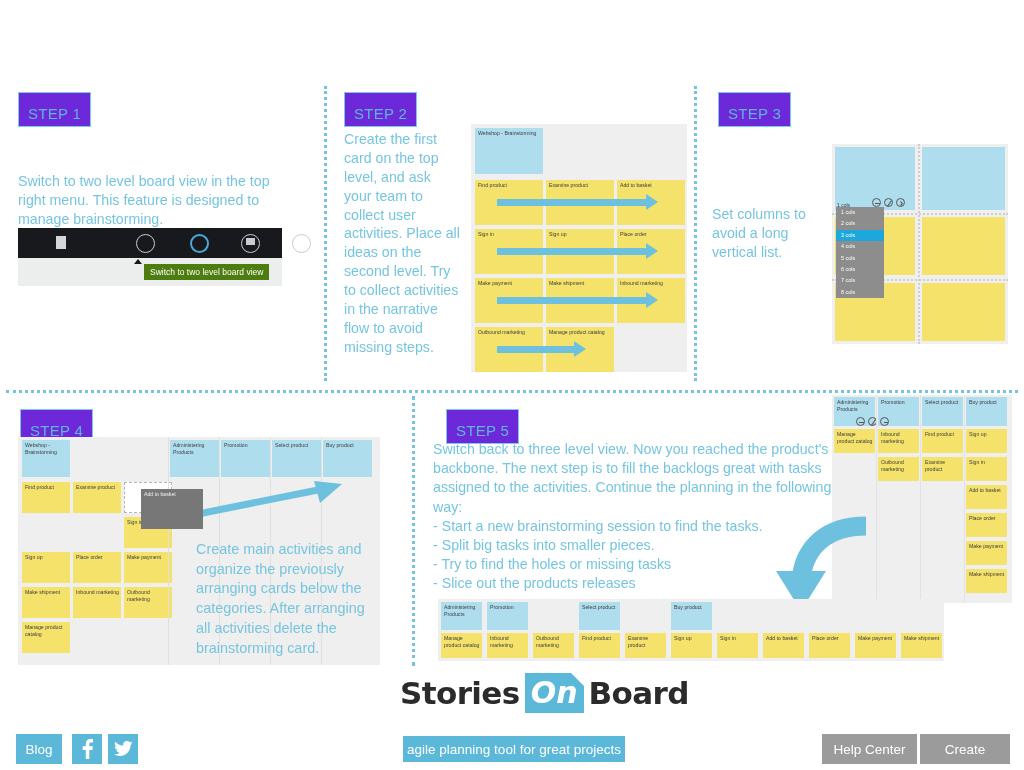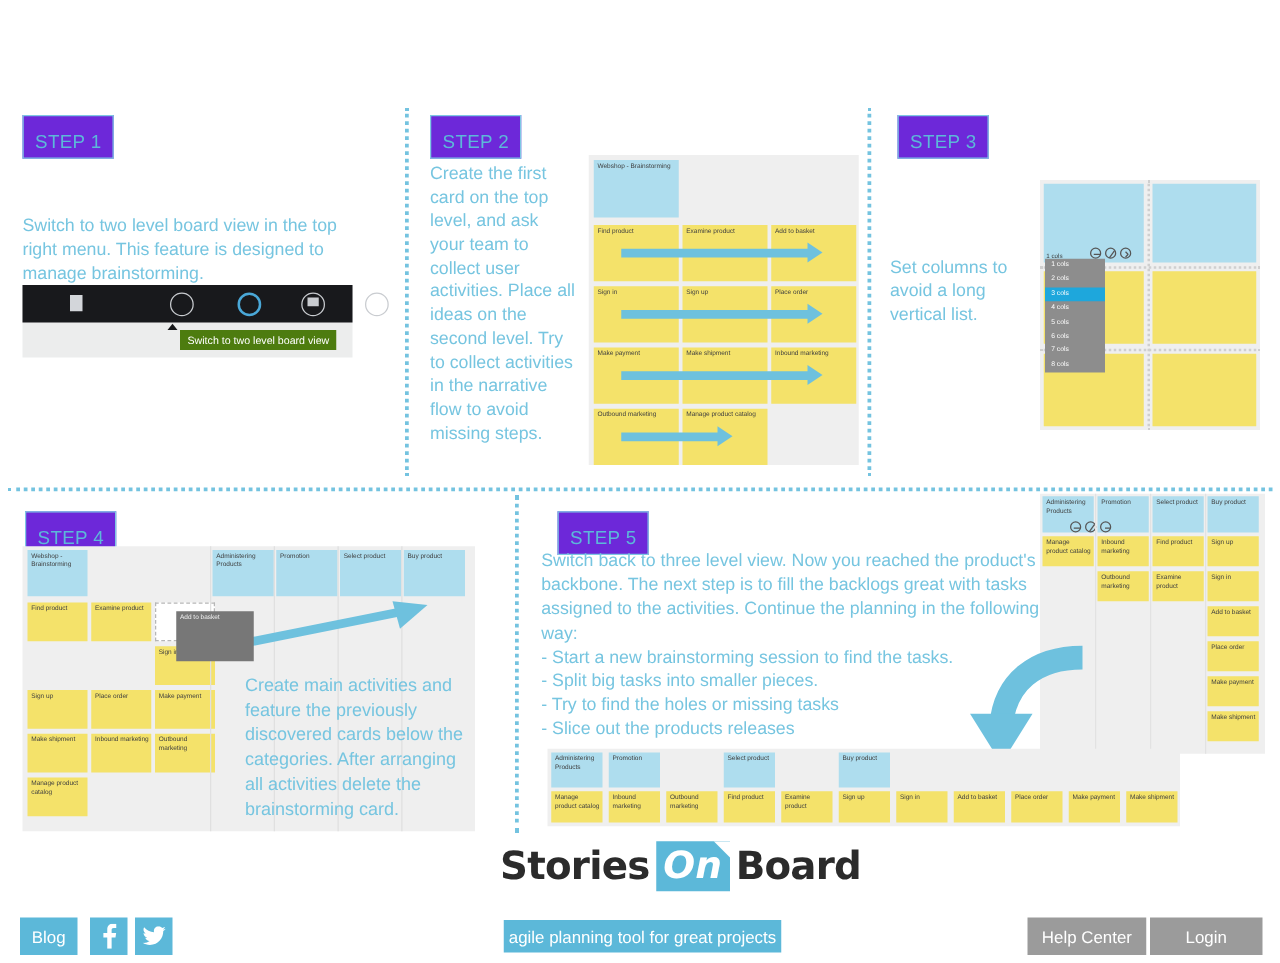--- a/index.html
+++ b/index.html
@@ -316,21 +316,21 @@
     <div style="position:absolute; left:201px; top:0; bottom:0; width:1px; background:#e0e0e0;"></div>
     <div style="position:absolute; left:252px; top:0; bottom:0; width:1px; background:#e0e0e0;"></div>
     <div style="position:absolute; left:303px; top:0; bottom:0; width:1px; background:#e0e0e0;"></div>
   </div>
 
   <svg class="s4-arrow" style="left:178px; top:478px; width:165px; height:45px;" viewBox="0 0 165 45">
     <path d="M0,40 L140,12" stroke="#6ec1de" stroke-width="7" fill="none"></path>
     <path d="M164,6 L136,3 L142,25 Z" fill="#6ec1de"></path>
   </svg>
 
-  <div class="s4-text" style="left:196px; top:540px; width:186px;">Create main activities and feature the previously discovered cards below the categories. After arranging all activities delete the brainstorming card.</div>
+  <div class="s4-text" style="left:196px; top:540px; width:186px;">Create main activities and organize the previously arranging cards below the categories. After arranging all activities delete the brainstorming card.</div>
 
   <div class="step-badge" style="left:434px; top:409px;margin-left:12px;">STEP 5</div>
 
   <div class="body-text" style="left:433px; top:440px; width:400px; line-height:1.35;">
     <div>Switch back to three level view. Now you reached the product's</div>
     <div>backbone. The next step is to fill the backlogs great with tasks</div>
     <div>assigned to the activities. Continue the planning in the following</div>
     <div>way:</div>
     <div>- Start a new brainstorming session to find the tasks.</div>
     <div>- Split big tasks into smaller pieces.</div>
@@ -482,16 +482,16 @@
   </div>
 
   <div class="f-btn f-blue" style="left:403px; top:736px; width:222px; height:26px;">
     <span>agile planning tool for great projects</span>
   </div>
 
   <div class="f-btn f-gray" style="left:822px; top:734px; width:95px; height:30px;">
     <span>Help Center</span>
   </div>
   <div class="f-btn f-gray" style="left:920px; top:734px; width:90px; height:30px;">
-    <span>Login</span>
+    <span>Create</span>
   </div>
 
 </div>
 
 </body></html>

